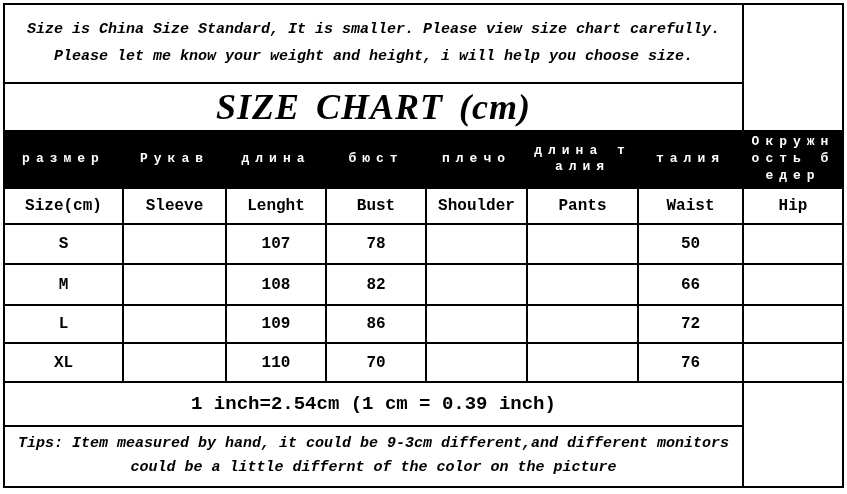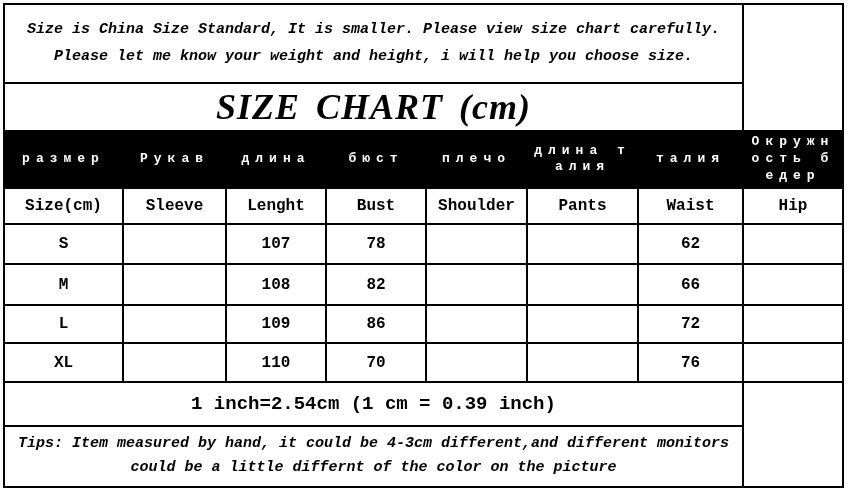--- a/index.html
+++ b/index.html
@@ -128,21 +128,21 @@
       <th>Hip</th>
     </tr>
 
     <tr style="height:40px">
       <td class="data-cell">S</td>
       <td class="data-cell"></td>
       <td class="data-cell">107</td>
       <td class="data-cell">78</td>
       <td class="data-cell"></td>
       <td class="data-cell"></td>
-      <td class="data-cell">62</td>
+      <td class="data-cell">50</td>
       <td class="data-cell"></td>
     </tr>
     <tr style="height:40px">
       <td class="data-cell">M</td>
       <td class="data-cell"></td>
       <td class="data-cell">108</td>
       <td class="data-cell">82</td>
       <td class="data-cell"></td>
       <td class="data-cell"></td>
       <td class="data-cell">66</td>
@@ -168,17 +168,17 @@
       <td class="data-cell">76</td>
       <td class="data-cell"></td>
     </tr>
 
     <tr style="height:43px">
       <td colspan="7" class="conv-cell">1 inch=2.54cm (1 cm = 0.39 inch)</td>
       <td rowspan="2"></td>
     </tr>
 
     <tr style="height:61px">
-      <td colspan="7" class="tips-cell">Tips: Item measured by hand, it could be 4-3cm different,and different monitors could be a little differnt of the color on the picture</td>
+      <td colspan="7" class="tips-cell">Tips: Item measured by hand, it could be 9-3cm different,and different monitors could be a little differnt of the color on the picture</td>
     </tr>
   </tbody>
     </table>
 </div>
 
 </body></html>

